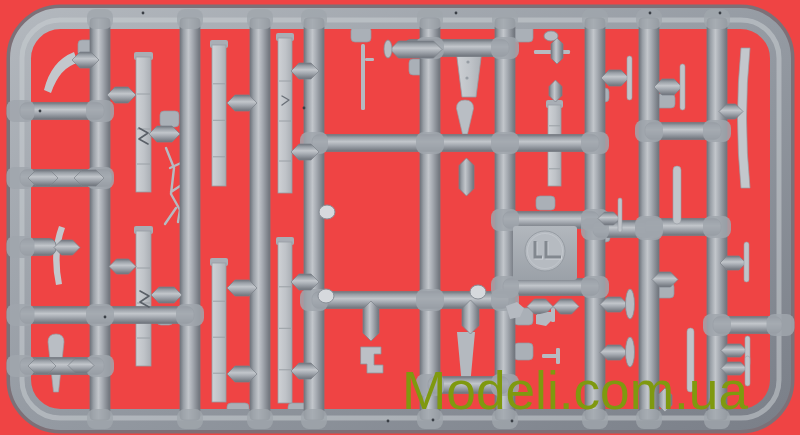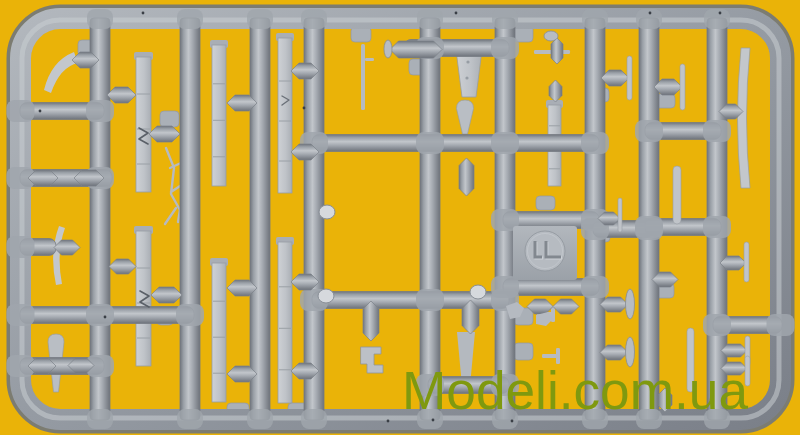--- a/index.html
+++ b/index.html
@@ -1,16 +1,16 @@
 <!DOCTYPE html>
 <html><head>
 <meta charset="utf-8">
 <style>
   html,body{margin:0;padding:0;background:#fff;}
-  .stage{position:relative;width:800px;height:435px;overflow:hidden;background:#eab308;
+  .stage{position:relative;width:800px;height:435px;overflow:hidden;background:#ef4444;
          font-family:"Liberation Sans", sans-serif;}
   svg{display:block;}
   .wm{font-family:"Liberation Sans", sans-serif;font-weight:400;}
 </style>
 </head>
 <body>
 
 <div class="stage">
   <svg id="scene" width="800" height="435" viewBox="0 0 800 435">
     <defs>

